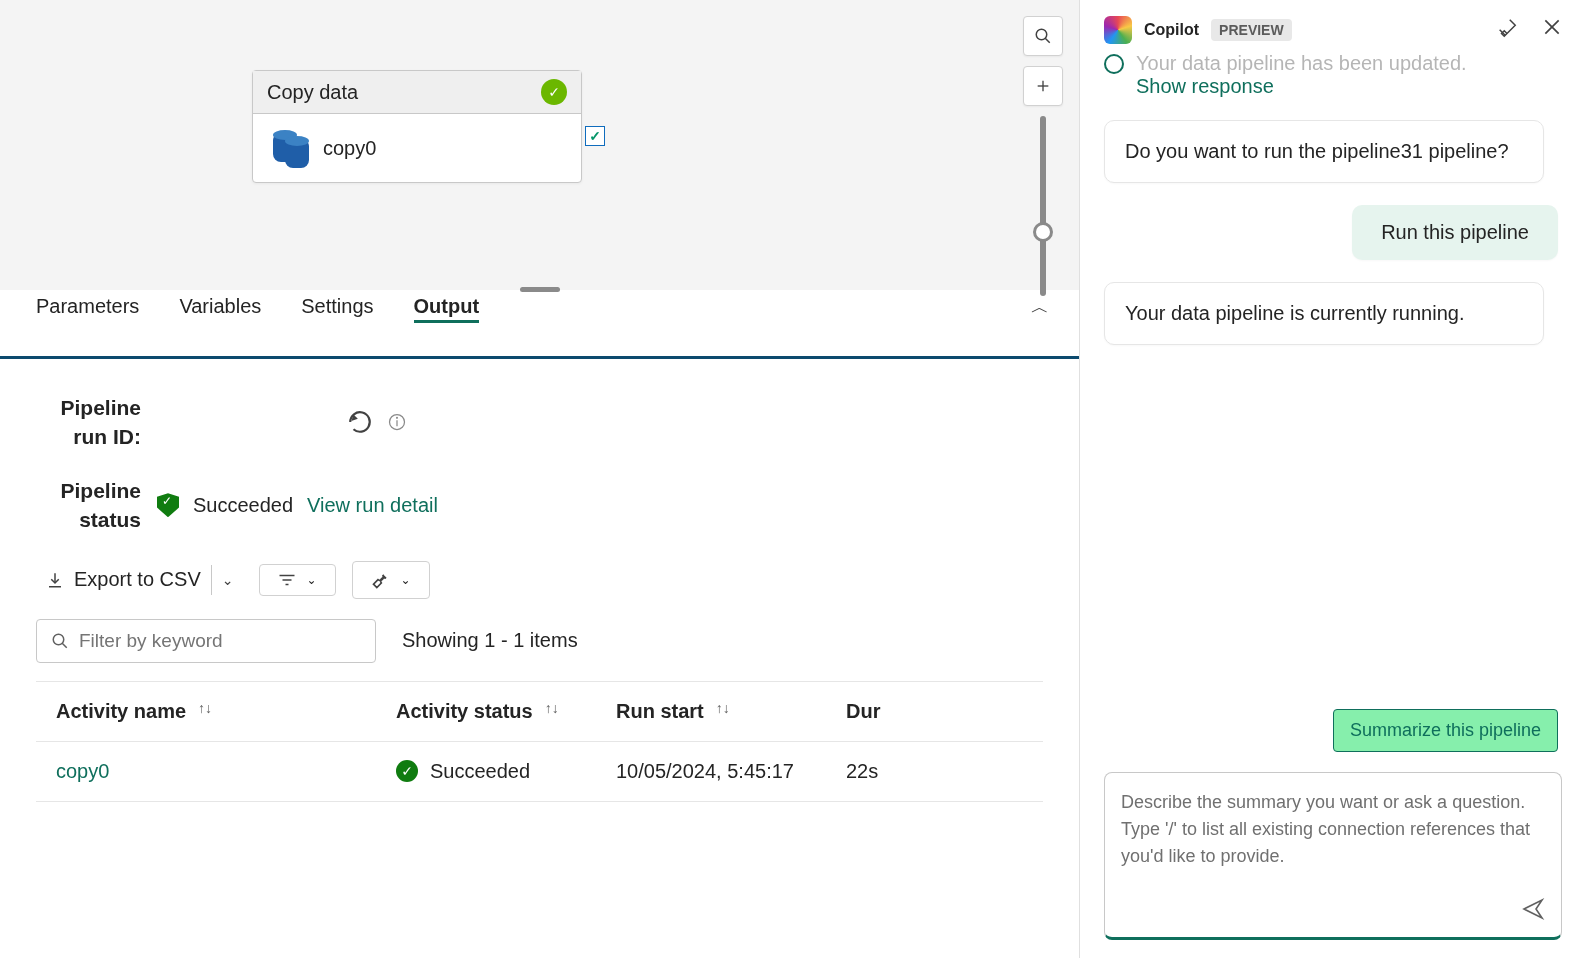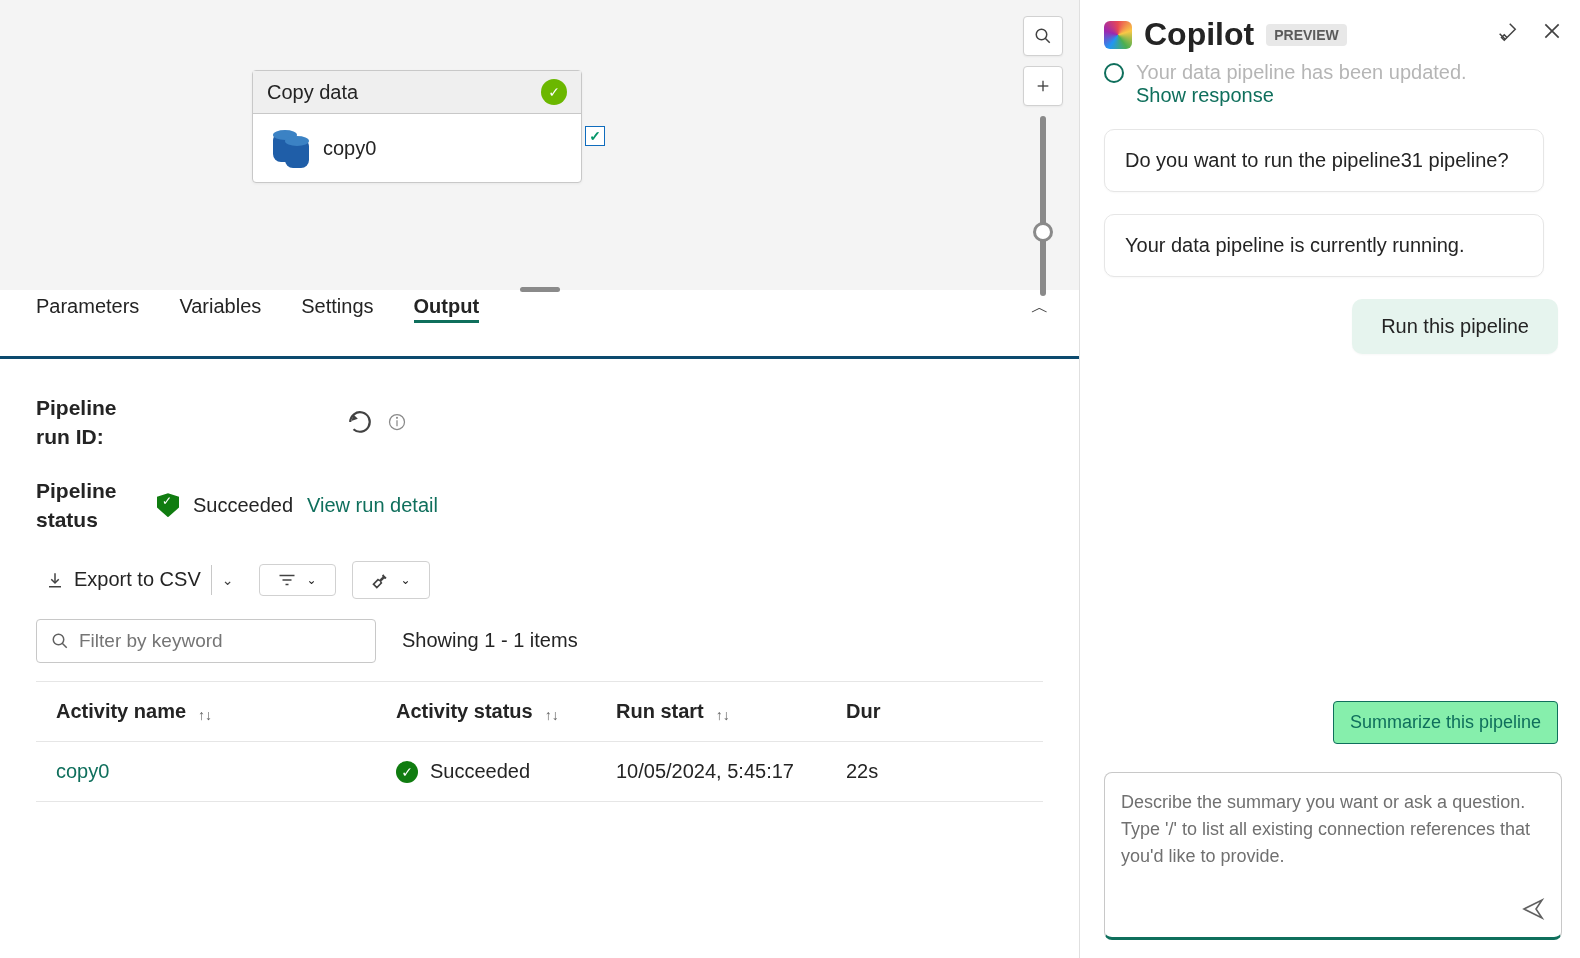--- a/index.html
+++ b/index.html
@@ -147,20 +147,21 @@
     display: flex;
     align-items: center;
     gap: 16px;
     margin-bottom: 24px;
   }
   .row .label {
     font-weight: 700;
     width: 105px;
     line-height: 1.4;
     font-size: 21px;
+    text-align: right;
   }
   .row .value-area {
     display: flex;
     align-items: center;
     gap: 14px;
   }
   .link { color: #0f6f5c; cursor: pointer; }
   .toolbar {
     display: flex;
     align-items: center;
@@ -209,21 +210,21 @@
     color: #616161;
   }
   .table-head, .table-row {
     display: flex;
     align-items: center;
     padding: 18px 20px;
     border-bottom: 1px solid #e6e6e6;
     font-size: 20px;
   }
   .table-head { font-weight: 600; border-top: 1px solid #e6e6e6; }
-  .col { display: flex; align-items: flex-end; gap: 12px; }
+  .col { display: flex; align-items: flex-start; gap: 12px; }
   .col.name { width: 340px; }
   .col.status { width: 220px; }
   .col.start { width: 230px; }
   .col.dur { width: 60px; overflow: hidden; }
   .sort-icon { color: #616161; font-size: 14px; }
   .table-row .name { color: #0f6f5c; }
 
   
   .copilot {
     width: 500px;
@@ -231,21 +232,21 @@
     flex-direction: column;
     padding: 16px 18px 18px 24px;
     position: relative;
   }
   .cp-header {
     display: flex;
     align-items: center;
     gap: 12px;
     margin-bottom: 14px;
   }
-  .cp-title { font-size: 32px; font-weight: 600; }
+  .cp-title { font-size: 16px; font-weight: 600; }
   .cp-badge {
     background: #e8e8e8;
     border-radius: 4px;
     font-size: 14px;
     padding: 3px 8px;
     color: #5b5b5b;
     font-weight: 600;
   }
   .cp-actions { margin-left: auto; display: flex; gap: 24px; font-size: 20px; color: #424242; }
   .cp-logo {
@@ -280,21 +281,21 @@
     color: #0f6f5c;
     background: #86efac;
     border-radius: 4px;
     padding: 10px 16px;
     font-size: 18px;
   }
   .cp-input {
     border: 1px solid #c8c8c8;
     border-radius: 8px;
     border-bottom: 3px solid #0f6f5c;
-    margin-top: 28px;
+    margin-top: 20px;
     padding: 16px 16px 10px 16px;
     display: flex;
     flex-direction: column;
     gap: 8px;
   }
   .cp-input .placeholder { color: #707070; font-size: 18px; min-height: 100px; line-height: 1.5;}
   .cp-send { align-self: flex-end; font-size: 22px; color: #616161; }
 
   
   .success-circle {
@@ -485,22 +486,22 @@
     </div>
   </div>
 
   <div class="cp-body">
     <div class="cp-cutoff">
       <span class="cp-check"></span>
       <div class="cut-text" style="opacity:.55">Your data pipeline has been updated.</div>
       <div class="link">Show response</div>
     </div>
     <div class="cp-msg">Do you want to run the pipeline31 pipeline?</div>
+    <div class="cp-msg user">Run this pipeline</div>
     <div class="cp-msg">Your data pipeline is currently running.</div>
-    <div class="cp-msg user">Run this pipeline</div>
 
     <div class="cp-suggestions">
       <div class="cp-suggestion">Summarize this pipeline</div>
     </div>
   </div>
 
   <div class="cp-input">
     <div class="placeholder" style="white-space:pre-wrap;">Describe the summary you want or ask a question.
 Type '/' to list all existing connection references that you'd like to provide.</div>
     <span class="cp-send">

